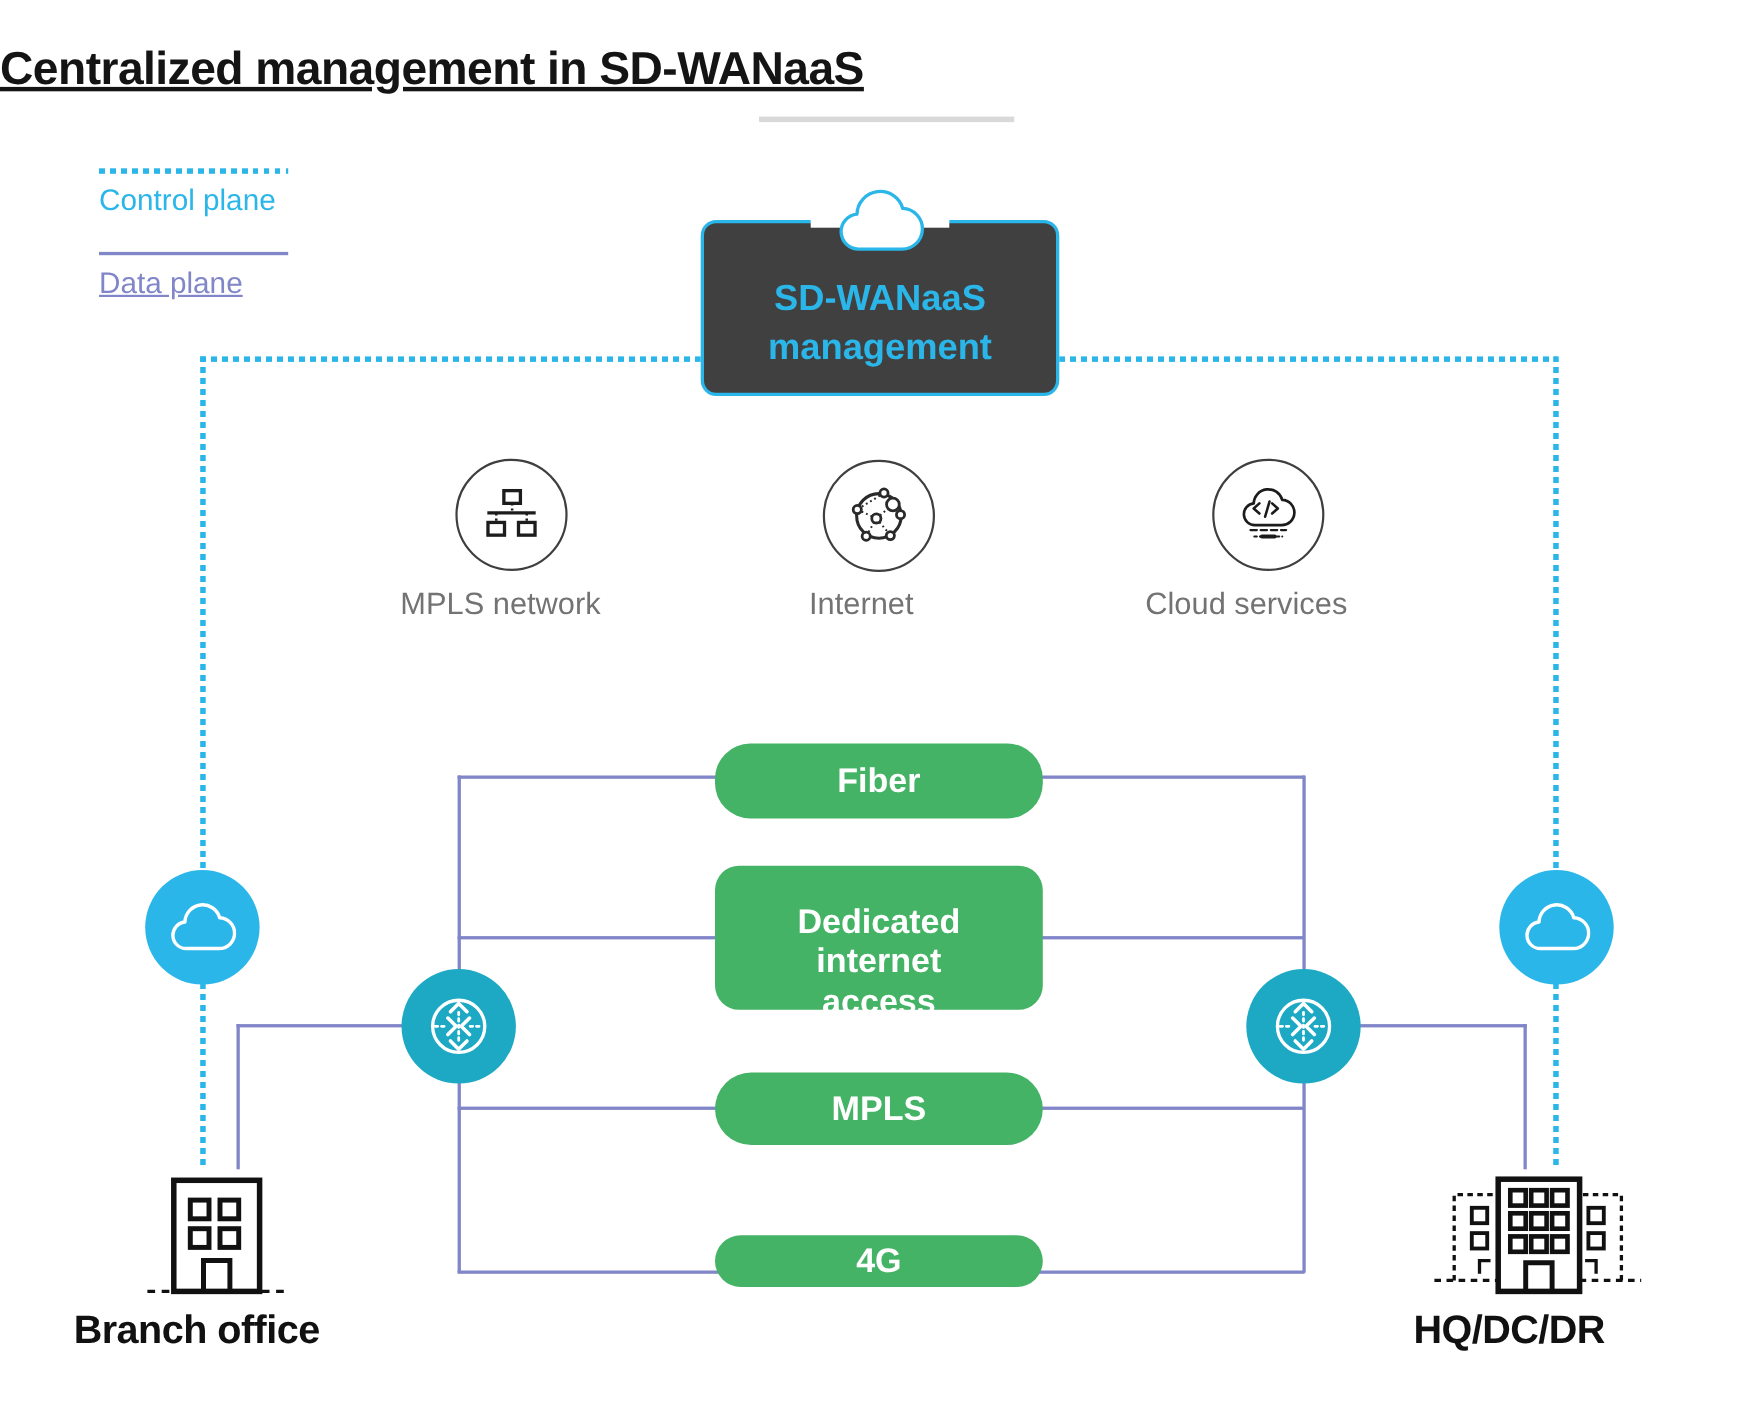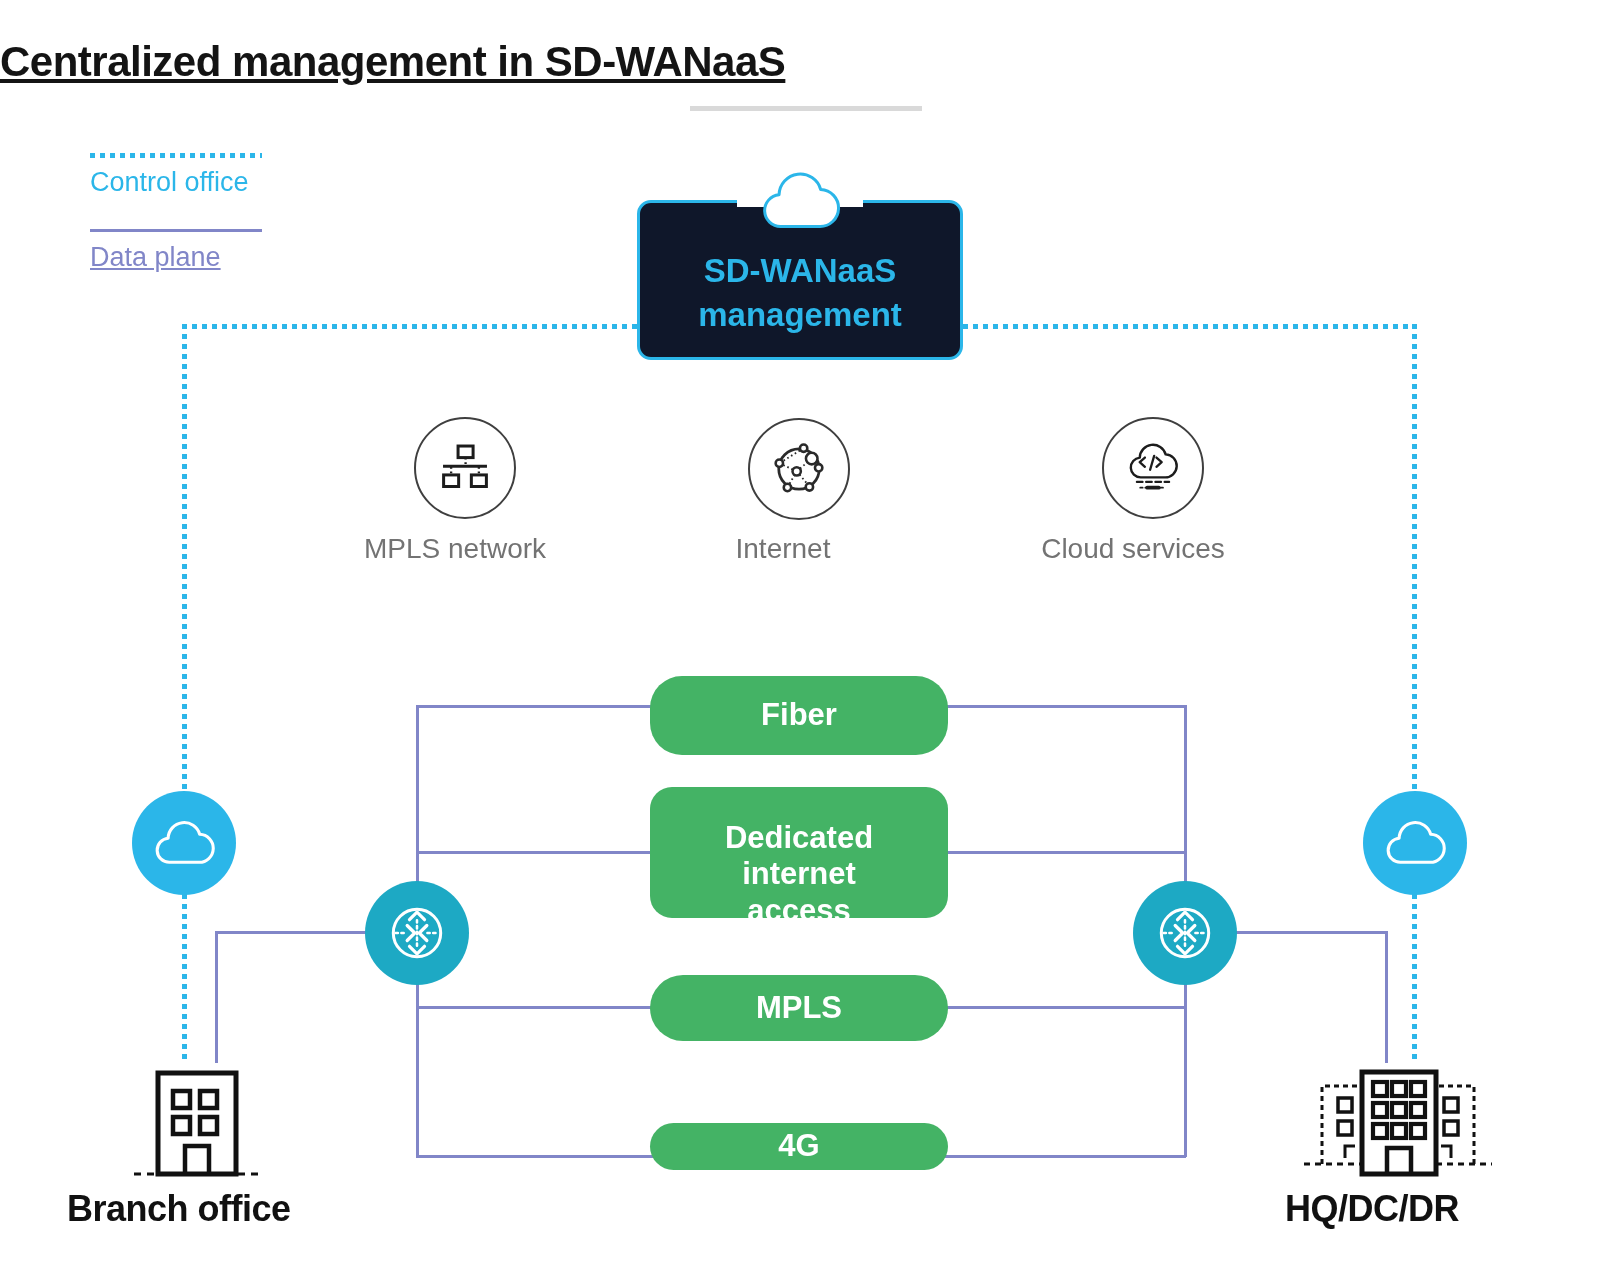--- a/index.html
+++ b/index.html
@@ -18,21 +18,21 @@
   .legend-label.dp{color:#8186c8;}
   
   .cp-h{position:absolute;height:5px;z-index:1;
     background-image:repeating-linear-gradient(90deg,#2bb6e9 0 5px,transparent 5px 10px);}
   .cp-v{position:absolute;width:5px;z-index:1;
     background-image:repeating-linear-gradient(180deg,#2bb6e9 0 5px,transparent 5px 10px);}
   .dp-h{position:absolute;height:3px;background:#8186c8;z-index:1;}
   .dp-v{position:absolute;width:3px;background:#8186c8;z-index:1;}
   
   .controller{
-    position:absolute;left:637px;top:200px;width:326px;height:160px;background:#0f172a;
+    position:absolute;left:637px;top:200px;width:326px;height:160px;background:#404040;
     border:3px solid #2bb6e9;border-radius:14px;z-index:5;box-sizing:border-box;
     display:flex;flex-direction:column;align-items:center;justify-content:center;padding-top:26px;
   }
   .controller .line{font-size:33px;font-weight:700;color:#2bb6e9;line-height:1.32;}
   .cloud-mask{position:absolute;left:737px;top:196px;width:126px;height:11px;background:#fff;z-index:6;}
   .controller-cloud{position:absolute;left:750px;top:172px;width:100px;height:58px;z-index:7;}
   
   .svc-circle{
     position:absolute;width:102px;height:102px;border:2px solid #3f3f3f;border-radius:50%;
     background:#fff;z-index:2;display:flex;align-items:center;justify-content:center;box-sizing:border-box;
@@ -56,21 +56,21 @@
 </style>
 </head>
 <body>
 
 <div class="canvas">
 
   <div class="title">Centralized management in SD-WANaaS</div>
   <div class="title-divider"></div>
 
   <div class="cp-h" style="left:90px;top:153px;width:172px;"></div>
-  <div class="legend-label cp" style="left:90px;top:167px;">Control office</div>
+  <div class="legend-label cp" style="left:90px;top:167px;">Control plane</div>
   <div class="dp-h" style="left:90px;top:229px;width:172px;"></div>
   <div class="legend-label dp" style="left:90px;top:242px;text-decoration:underline;">Data plane</div>
 
   <div class="cp-h" style="left:182px;top:324px;width:455px;"></div>
   <div class="cp-h" style="left:963px;top:324px;width:452px;"></div>
   <div class="cp-v" style="left:182px;top:324px;height:736px;"></div>
   <div class="cp-v" style="left:1412px;top:324px;height:736px;"></div>
 
   <div class="dp-h" style="left:416px;top:705px;width:770px;"></div>
   <div class="dp-h" style="left:416px;top:851px;width:770px;"></div>
@@ -141,21 +141,21 @@
         <path d="M35 23 l4.5 4 -4.5 4"></path>
         <line x1="33" y1="21.5" x2="29.5" y2="33.5"></line>
         <line x1="18" y1="44" x2="46" y2="44" stroke-width="1.8" stroke-dasharray="5 3"></line>
         <line x1="21" y1="49" x2="43" y2="49" stroke-width="1.6" stroke-dasharray="2 2.4"></line>
         <line x1="27" y1="49" x2="37" y2="49" stroke-width="3.2"></line>
       </g>
     </svg>
   </div>
   <div class="svc-label" style="left:1003px;top:533px;">Cloud services</div>
 
-  <div class="pill" style="top:676px;height:79px;border-radius:32px;">
+  <div class="pill" style="top:676px;height:68px;border-radius:32px;">
     <span class="inner">Fiber</span>
   </div>
   <div class="pill" style="top:787px;height:131px;border-radius:22px;">
     <span class="inner" style="width:190px;margin-top:44px;">Dedicated internet access</span>
   </div>
   <div class="pill" style="top:975px;height:66px;border-radius:33px;">
     <span class="inner">MPLS</span>
   </div>
   <div class="pill" style="top:1123px;height:47px;border-radius:34px;">
     <span class="inner">4G</span>

